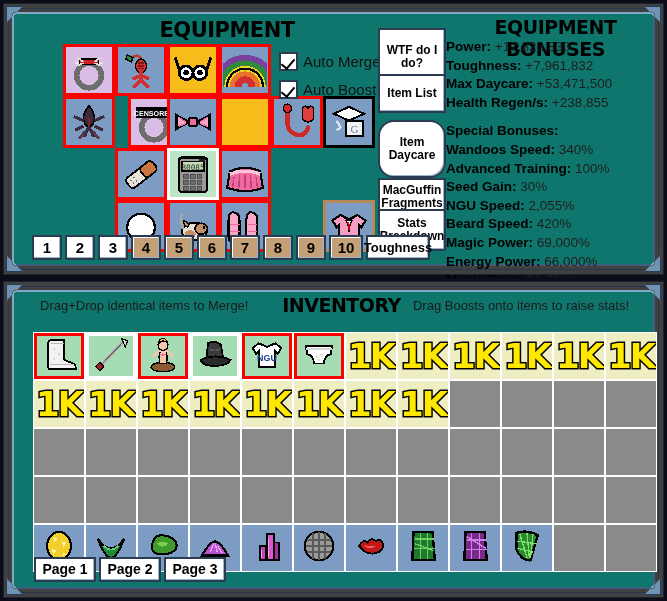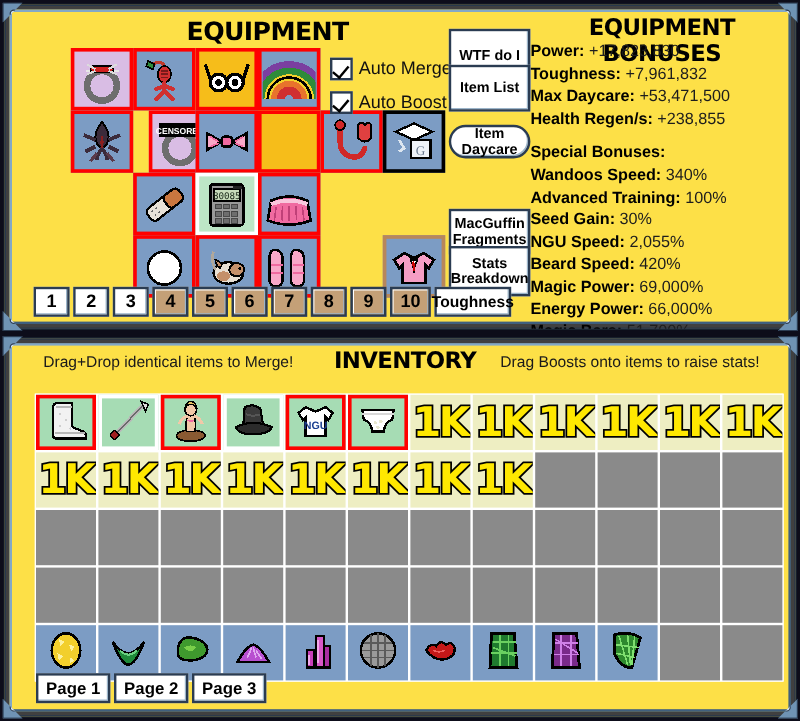--- a/index.html
+++ b/index.html
@@ -7,22 +7,22 @@
     width: 667px; height: 601px;
     background: #000;
     font-family: "Liberation Sans", sans-serif;
     overflow: hidden;
   }
   #app { position: relative; width: 667px; height: 601px; background: #0d0d1a; }
 
   
   .panel {
     position: absolute;
-    background: #fde047;
-    border: 4px solid #404040;
+    background: #0f766e;
+    border: 8px solid #404040;
     box-shadow:
       inset 0 0 0 1px #2b3c52,
       0 0 0 1px #1a2430;
   }
   .panel::before {
     content:"";
     position:absolute; left:-4px; top:-4px; right:-4px; bottom:-4px;
     border: 1px solid #27384c;
     pointer-events:none;
   }
@@ -388,22 +388,22 @@
           <span class="chk-label">Auto Merge</span>
         </div>
         <div class="chk-row" style="left: 267px; top: 68px;">
           <span class="chk-box"></span>
           <span class="chk-label">Auto Boost</span>
         </div>
       </div>
 
     <div id="side-btns">
         <div class="btn side-btn" style="top: 16px; height: 58px;">WTF do I do?</div>
-        <div class="btn side-btn" style="top: 46px; height: 39px;">Item List</div>
-        <div class="btn side-btn" style="top: 96px; height: 28px; border-radius: 16px;">Item Daycare</div>
+        <div class="btn side-btn" style="top: 62px; height: 39px;">Item List</div>
+        <div class="btn side-btn" style="top: 108px; height: 58px; border-radius: 16px;">Item Daycare</div>
         <div class="btn side-btn" style="top: 166px; height: 38px;">MacGuffin Fragments</div>
         <div class="btn side-btn" style="top: 197px; height: 42px;">Stats Breakdown</div>
       </div>
 
     <div id="bonus-list">
         <div class="line"><span class="k">Power:</span> +17,823,830</div>
         <div class="line"><span class="k">Toughness:</span> +7,961,832</div>
         <div class="line"><span class="k">Max Daycare:</span> +53,471,500</div>
         <div class="line"><span class="k">Health Regen/s:</span> +238,855</div>
         <div class="sp"></div>

